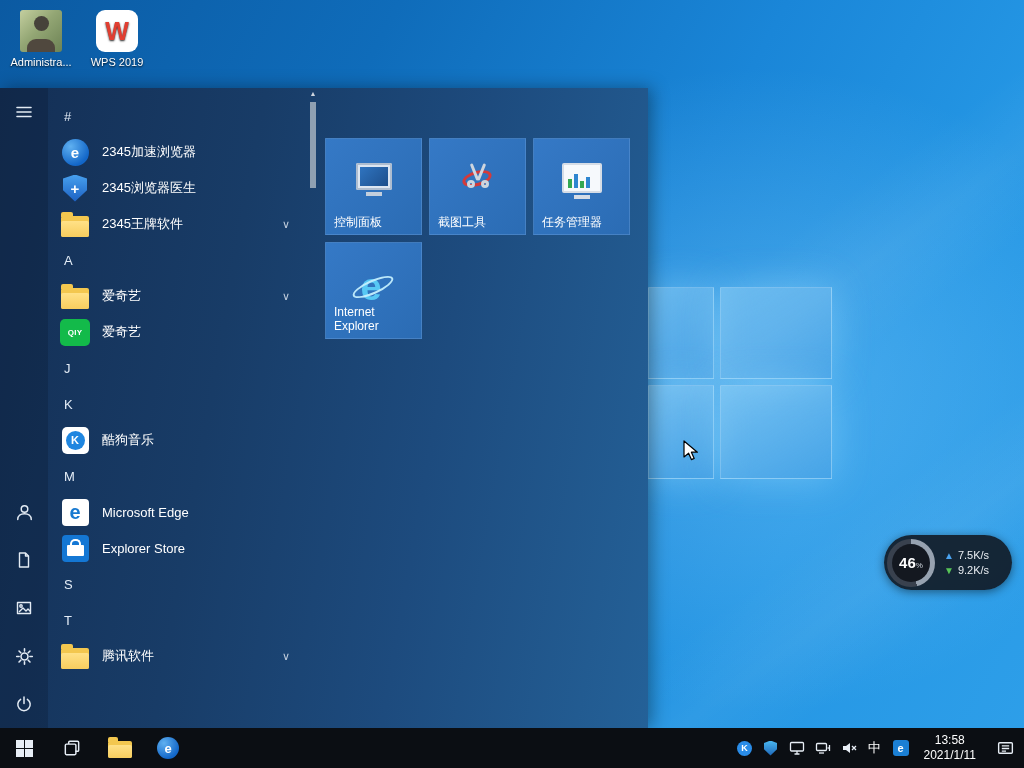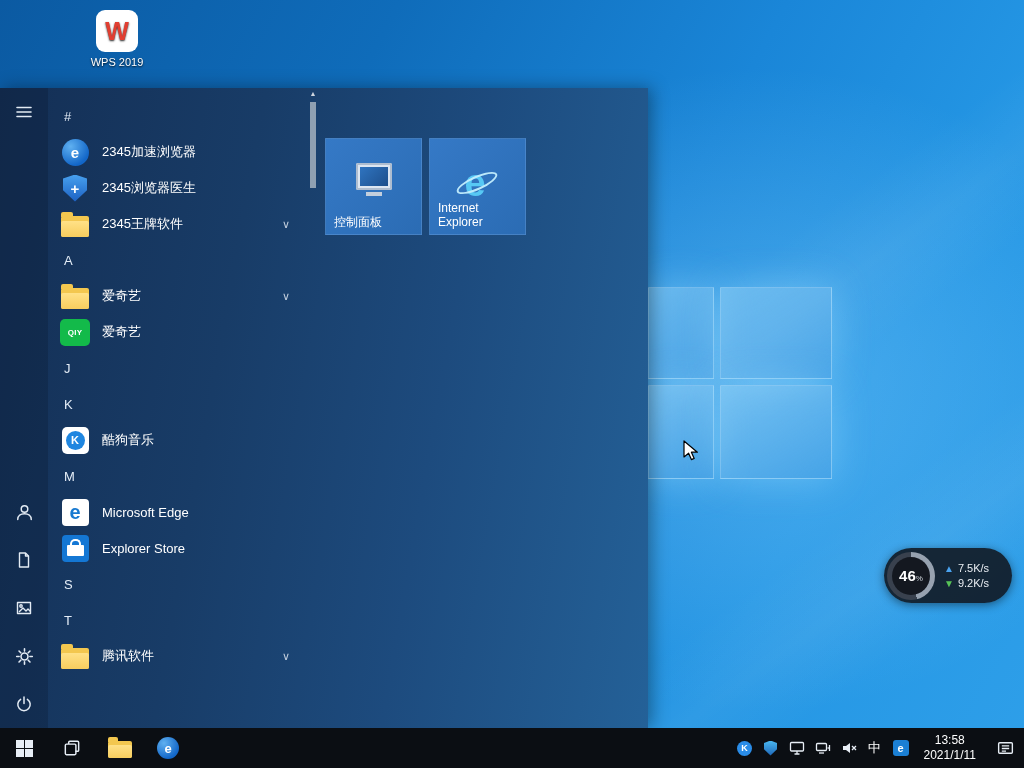--- a/index.html
+++ b/index.html
@@ -106,21 +106,21 @@
     background-image:linear-gradient(#34a853,#34a853),linear-gradient(#2e86d0,#2e86d0),linear-gradient(#34a853,#34a853),linear-gradient(#2e86d0,#2e86d0);
     background-size:4px 9px,4px 14px,4px 7px,4px 11px;
     background-position:0 8px,6px 3px,12px 10px,18px 6px;}
   .ti-tm .stand{position:absolute;left:50%;bottom:-8px;width:16px;height:4px;background:#d6dde6;transform:translateX(-50%);}
   .ti-ie{width:44px;height:42px;}
   .ti-ie b{position:absolute;left:9px;top:0;font-size:38px;line-height:40px;font-weight:bold;color:#57c8f4;}
   .ti-ie .ring{position:absolute;left:-1px;top:13px;width:44px;height:14px;border:2.5px solid rgba(195,238,253,0.95);
     border-radius:50%;transform:rotate(-24deg);box-sizing:border-box;}
 
   
-  .net-widget{position:absolute;left:884px;top:548px;width:128px;height:55px;border-radius:28px;
+  .net-widget{position:absolute;left:884px;top:535px;width:128px;height:55px;border-radius:28px;
     background:rgba(16,20,28,0.88);display:flex;align-items:center;z-index:15;box-shadow:0 2px 10px rgba(0,0,0,0.45);}
   .gauge{width:48px;height:48px;margin-left:3px;border-radius:50%;position:relative;
     background:conic-gradient(#97a2b0 0 46%,#39414e 46% 100%);display:flex;align-items:center;justify-content:center;}
   .gauge::before{content:"";position:absolute;inset:5px;border-radius:50%;background:#141820;}
   .gauge .val{position:relative;color:#fff;font-size:15px;font-weight:bold;z-index:1;}
   .gauge .unit{font-size:8px;font-weight:normal;color:#cfd5dc;}
   .rates{margin-left:9px;display:flex;flex-direction:column;gap:3px;}
   .rate-row{display:flex;align-items:center;gap:4px;font-size:11px;color:#e8ecf1;}
   .arrow-up{color:#4aa3f0;font-size:10px;} .arrow-down{color:#57c457;font-size:10px;}
 
@@ -159,20 +159,24 @@
     <div class="beam b1"></div>
     <div class="beam b2"></div>
     <div class="win-logo">
       <div class="pane"></div>
       <div class="pane"></div>
       <div class="pane"></div>
       <div class="pane"></div>
     </div>
   </div>
 
+  <div class="desktop-icon di-admin">
+    <div class="di-art avatar-admin"></div>
+    <span class="di-label">Administra...</span>
+  </div>
   <div class="desktop-icon di-wps">
     <div class="di-art wps-art">
         <b>W</b>
       </div>
     <span class="di-label">WPS 2019</span>
   </div>
 
   <div class="start-menu">
     <div class="rail">
       <button class="rail-btn">
@@ -309,20 +313,41 @@
     <div class="tiles">
       <div class="tile-grid" id="tile-grid">
           <div class="tile">
             <span class="tile-icon">
               <span class="ti ti-cp">
                 <i class="scr"></i>
                 <i class="stand"></i>
               </span>
             </span>
             <div class="tile-label">控制面板</div>
+          </div>
+          <div class="tile">
+            <span class="tile-icon">
+              <span class="ti ti-snip">
+                <i class="ell"></i>
+                <i class="b1"></i>
+                <i class="b2"></i>
+                <i class="h1"></i>
+                <i class="h2"></i>
+              </span>
+            </span>
+            <div class="tile-label">截图工具</div>
+          </div>
+          <div class="tile">
+            <span class="tile-icon">
+              <span class="ti ti-tm">
+                <i class="bars"></i>
+                <i class="stand"></i>
+              </span>
+            </span>
+            <div class="tile-label">任务管理器</div>
           </div>
           <div class="tile">
             <span class="tile-icon">
               <span class="ti ti-ie">
                 <b>e</b>
                 <i class="ring"></i>
               </span>
             </span>
             <div class="tile-label">Internet Explorer</div>
           </div>

